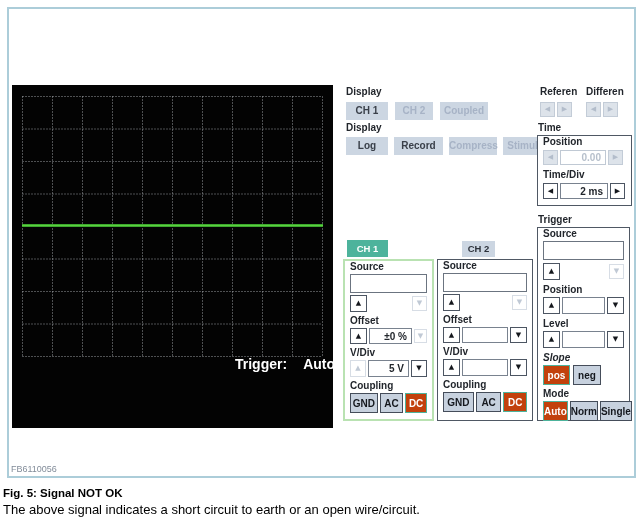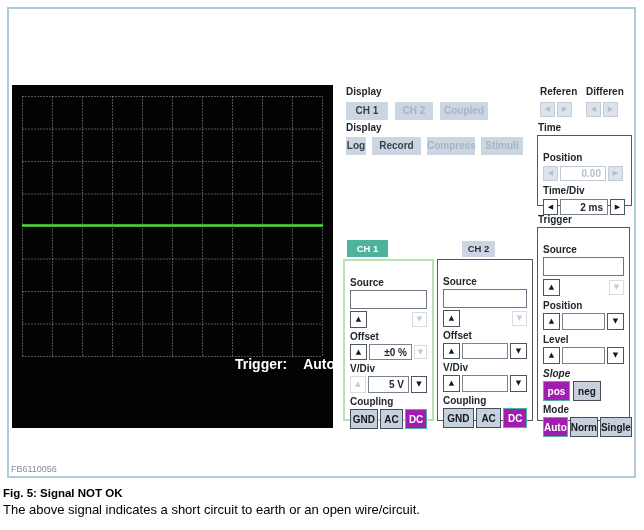--- a/index.html
+++ b/index.html
@@ -18,37 +18,37 @@
                 color:#ffffff;font-size:14px;font-weight:bold;}
   
   .lbl{font-size:10px;font-weight:bold;color:#22262c;line-height:12px;white-space:nowrap;}
   
   .flatbtn{background:#ccd6e2;color:#3a404a;font-size:10px;font-weight:bold;
            text-align:center;line-height:18px;height:18px;display:inline-block;}
   .flatbtn.off{color:#a7b3c6;}
   
   .hardbtn{background:#c7d1de;border:1px solid #454d5a;color:#14171d;font-size:10px;
            font-weight:bold;text-align:center;display:flex;align-items:center;justify-content:center;}
-  .hardbtn.teal{background:#a21caf;border-color:#4db39c;color:#ffffff;}
+  .hardbtn.teal{background:#c2410c;border-color:#4db39c;color:#ffffff;}
   
   .spin{width:15px;height:15px;background:#ffffff;border:1px solid #4c5562;color:#14171c;
         display:flex;align-items:center;justify-content:center;box-sizing:border-box;}
   .spin .arrow{font-family:"DejaVu Sans",sans-serif;font-size:7px;line-height:1;}
   .spin.dis{background:#dde3ea;border-color:#c3ccd7;color:#b3bdcb;}
   .spin.ghost{background:transparent;border-color:#d7dde5;color:#c0c9d5;}
   
   .valbox{background:#ffffff;border:1px solid #79828f;box-sizing:border-box;
           font-size:10px;font-weight:bold;color:#22262c;text-align:right;
           padding:0 4px 0 2px;display:flex;align-items:center;justify-content:flex-end;}
   .valbox.dis{color:#b7c0cc;border-color:#c0c9d4;}
   
   .textbox{background:#ffffff;border:1px solid #6b7480;box-sizing:border-box;width:100%;
            font-size:10px;padding:1px 3px;outline:none;}
   
-  .secbox{position:absolute;border:1px solid #4f5864;background:#ffffff;box-sizing:border-box;padding:16px 5px;}
+  .secbox{position:absolute;border:1px solid #4f5864;background:#ffffff;box-sizing:border-box;padding:0 5px;}
   .row{display:flex;align-items:center;gap:2px;}
   .sp{flex:1;}
   
   .tab{position:absolute;font-size:9.5px;font-weight:bold;text-align:center;line-height:17px;}
   
   #fb-code{position:absolute;left:11px;top:464px;font-size:9px;color:#828c99;}
   #cap-title{position:absolute;left:3px;top:487px;font-size:11.5px;font-weight:bold;color:#000;}
   #cap-body{position:absolute;left:3px;top:502px;font-size:13px;color:#000;}
   .abs{position:absolute;}
 </style>
@@ -90,21 +90,21 @@
 
   <div class="abs lbl" style="left:346px;top:86px;">Display</div>
   <div class="abs" style="left:346px;top:102px;display:flex;gap:7px;">
     <span class="flatbtn" style="width:42px;">CH 1</span>
     <span class="flatbtn off" style="width:38px;">CH 2</span>
     <span class="flatbtn off" style="width:48px;">Coupled</span>
   </div>
 
   <div class="abs lbl" style="left:346px;top:122px;">Display</div>
   <div class="abs" style="left:346px;top:137px;display:flex;gap:6px;">
-    <span class="flatbtn" style="width:20px;">Log</span>
+    <span class="flatbtn" style="width:42px;">Log</span>
     <span class="flatbtn" style="width:49px;">Record</span>
     <span class="flatbtn off" style="width:48px;">Compress</span>
     <span class="flatbtn off" style="width:42px;">Stimuli</span>
   </div>
 
   <div class="abs lbl" style="left:540px;top:86px;">Referen</div>
   <div class="abs lbl" style="left:586px;top:86px;">Differen</div>
   <div class="abs row" style="left:540px;top:102px;gap:2px;">
     <span class="spin dis">
         <span class="arrow">◀</span>

